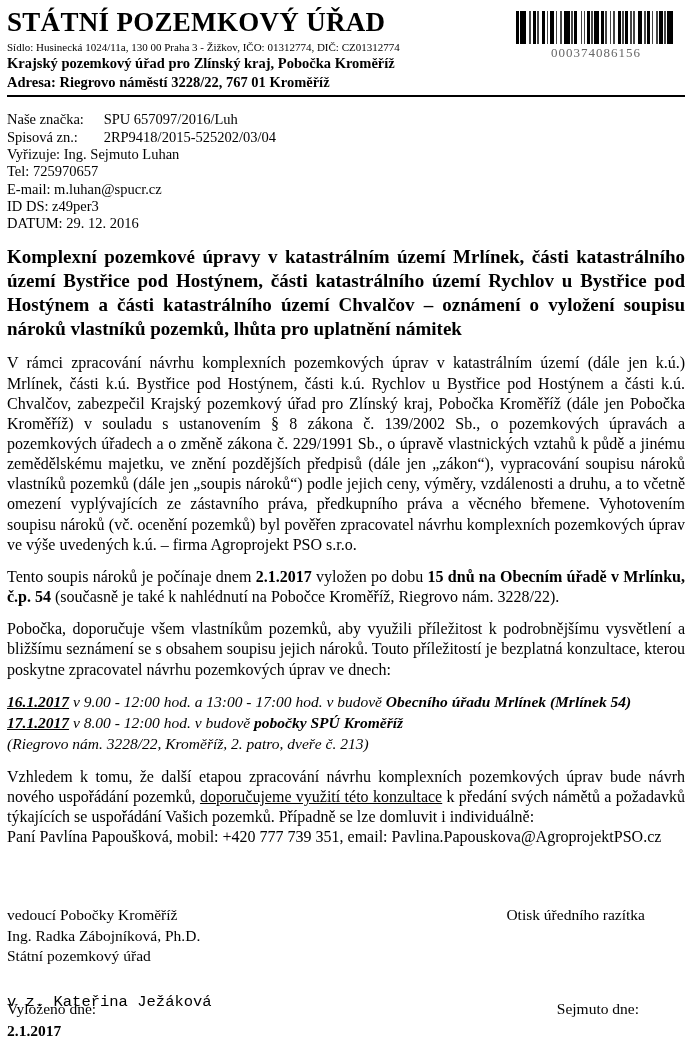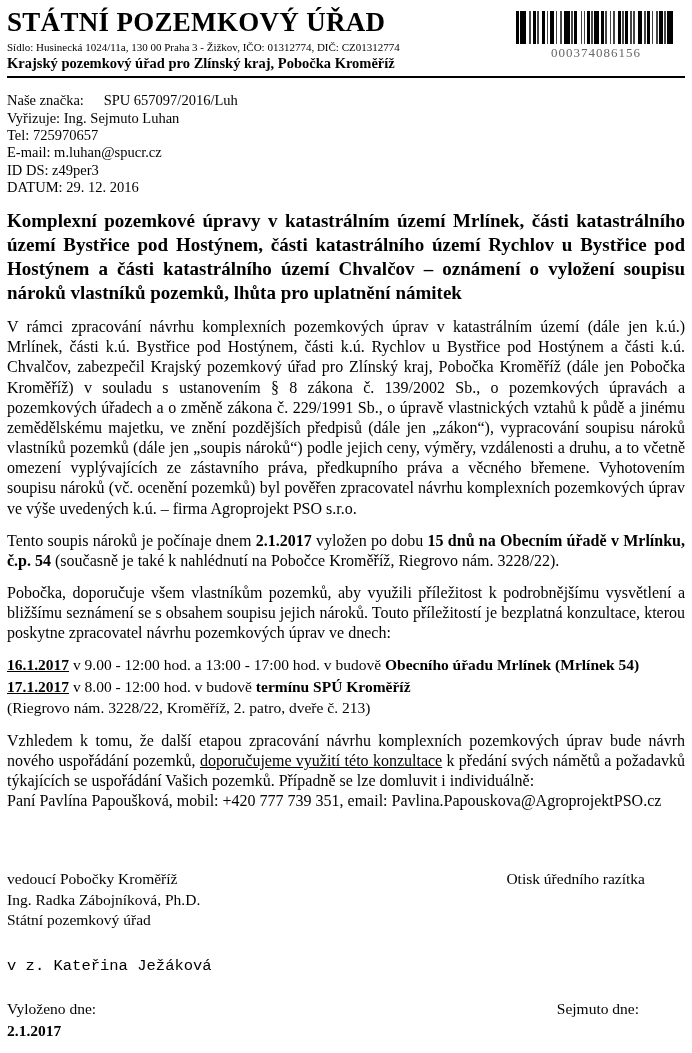--- a/index.html
+++ b/index.html
@@ -15,39 +15,40 @@
   .dept-line,.office-line{font-size:14.5px;font-weight:bold;line-height:1.3;}
   .barcode-box{width:178px;flex:0 0 auto;text-align:center;padding-top:3px;}
   .bars{display:flex;justify-content:center;align-items:stretch;height:33px;}
   .barcode-num{font-family:Liberation Serif, serif;font-size:13px;color:#666;letter-spacing:1px;margin-top:1px;}
   .rule{border:none;border-top:2px solid #000;margin:3px 0 0 0;}
   .ref-block{margin-top:14px;font-size:14.5px;line-height:1.2;}
   .ref-label{display:inline-block;width:93px;}
   .subject{font-size:19px;font-weight:bold;text-align:justify;line-height:1.27;margin-top:12px;}
   .para{font-size:16px;text-align:justify;line-height:1.26;margin-top:12px;}
   .para-bold{font-weight:bold;}
-  .dates-block{font-size:15.5px;line-height:1.38;margin-top:11px;}
+  .dates-block{font-size:15.5px;line-height:1.38;margin-top:11px;font-style:italic;}
   .sig-row{display:flex;justify-content:space-between;align-items:flex-start;margin-top:58px;font-size:15.5px;line-height:1.32;}
   .sig-right{padding-right:40px;}
   .deputy-line{margin-top:26px;font-size:15.5px;font-family:Liberation Mono, monospace;}
   .footer{position:absolute;left:7px;right:7px;bottom:13px;font-size:15.5px;}
   .footer-row{display:flex;justify-content:space-between;}
   .footer-right{padding-right:46px;}
   .posted-date{font-weight:bold;margin-top:4px;}
 </style>
 </head>
 <body>
 
 <div class="page">
 
   <div class="header">
     <div class="header-left">
       <h1 class="org-title">STÁTNÍ POZEMKOVÝ ÚŘAD</h1>
       <div class="seat-line">Sídlo: Husinecká 1024/11a, 130 00 Praha 3 - Žižkov, IČO: 01312774, DIČ: CZ01312774</div>
       <div class="dept-line">Krajský pozemkový úřad pro Zlínský kraj, Pobočka Kroměříž</div>
+      <div class="office-line">Adresa: Riegrovo náměstí 3228/22, 767 01 Kroměříž</div>
     </div>
     <div class="barcode-box">
       <div class="bars" id="barcode-bars">
           <div style="width: 3.1px; height: 100%; background: rgb(0, 0, 0);"></div>
           <div style="width: 1.55px; height: 100%; background: transparent;"></div>
           <div style="width: 6.2px; height: 100%; background: rgb(0, 0, 0);"></div>
           <div style="width: 3.1px; height: 100%; background: transparent;"></div>
           <div style="width: 1.55px; height: 100%; background: rgb(68, 68, 68);"></div>
           <div style="width: 1.55px; height: 100%; background: transparent;"></div>
           <div style="width: 3.1px; height: 100%; background: rgb(0, 0, 0);"></div>
@@ -119,39 +120,43 @@
     </div>
   </div>
 
   <hr class="rule">
 
   <div class="ref-block">
     <div class="ref-row">
       <span class="ref-label">Naše značka:</span>
       <span class="ref-value">SPU 657097/2016/Luh</span>
     </div>
+    <div class="ref-row">
+      <span class="ref-label">Spisová zn.:</span>
+      <span class="ref-value">2RP9418/2015-525202/03/04</span>
+    </div>
     <div class="ref-line">Vyřizuje: Ing. Sejmuto Luhan</div>
     <div class="ref-line">Tel: 725970657</div>
     <div class="ref-line">E-mail: m.luhan@spucr.cz</div>
     <div class="ref-line">ID DS: z49per3</div>
     <div class="ref-line">DATUM: 29. 12. 2016</div>
   </div>
 
   <div class="subject">Komplexní pozemkové úpravy v katastrálním území Mrlínek, části katastrálního území Bystřice pod Hostýnem, části katastrálního území Rychlov u Bystřice pod Hostýnem a části katastrálního území Chvalčov – oznámení o vyložení soupisu nároků vlastníků pozemků, lhůta pro uplatnění námitek</div>
 
   <div class="para">V rámci zpracování návrhu komplexních pozemkových úprav v katastrálním území (dále jen k.ú.) Mrlínek, části k.ú. Bystřice pod Hostýnem, části k.ú. Rychlov u Bystřice pod Hostýnem a části k.ú. Chvalčov, zabezpečil Krajský pozemkový úřad pro Zlínský kraj, Pobočka Kroměříž (dále jen Pobočka Kroměříž) v souladu s ustanovením § 8 zákona č. 139/2002 Sb., o pozemkových úpravách a pozemkových úřadech a o změně zákona č. 229/1991 Sb., o úpravě vlastnických vztahů k půdě a jinému zemědělskému majetku, ve znění pozdějších předpisů (dále jen „zákon“), vypracování soupisu nároků vlastníků pozemků (dále jen „soupis nároků“) podle jejich ceny, výměry, vzdálenosti a druhu, a to včetně omezení vyplývajících ze zástavního práva, předkupního práva a věcného břemene. Vyhotovením soupisu nároků (vč. ocenění pozemků) byl pověřen zpracovatel návrhu komplexních pozemkových úprav ve výše uvedených k.ú. – firma Agroprojekt PSO s.r.o.</div>
 
   <div class="para"><span>Tento soupis nároků je počínaje dnem </span><span style="font-weight: bold;">2.1.2017</span><span> vyložen po dobu </span><span style="font-weight: bold;">15 dnů na Obecním úřadě v Mrlínku, č.p. 54</span><span> (současně je také k nahlédnutí na Pobočce Kroměříž, Riegrovo nám. 3228/22).</span></div>
 
 
   <div class="para">Pobočka, doporučuje všem vlastníkům pozemků, aby využili příležitost k podrobnějšímu vysvětlení a bližšímu seznámení se s obsahem soupisu jejich nároků. Touto příležitostí je bezplatná konzultace, kterou poskytne zpracovatel návrhu pozemkových úprav ve dnech:</div>
 
   <div class="dates-block">
     <div><span style="font-weight: bold; text-decoration: underline;">16.1.2017</span><span> v 9.00 - 12:00 hod. a 13:00 - 17:00 hod. v budově </span><span style="font-weight: bold;">Obecního úřadu Mrlínek (Mrlínek 54)</span></div>
-    <div><span style="font-weight: bold; text-decoration: underline;">17.1.2017</span><span> v 8.00 - 12:00 hod. v budově </span><span style="font-weight: bold;">termínu SPÚ Kroměříž</span></div>
+    <div><span style="font-weight: bold; text-decoration: underline;">17.1.2017</span><span> v 8.00 - 12:00 hod. v budově </span><span style="font-weight: bold;">pobočky SPÚ Kroměříž</span></div>
     <div>(Riegrovo nám. 3228/22, Kroměříž, 2. patro, dveře č. 213)</div>
   </div>
 
   <div class="para"><span>Vzhledem k tomu, že další etapou zpracování návrhu komplexních pozemkových úprav bude návrh nového uspořádání pozemků, </span><span style="text-decoration: underline;">doporučujeme využití této konzultace</span><span> k předání svých námětů a požadavků týkajících se uspořádání Vašich pozemků. Případně se lze domluvit i individuálně:</span><br><span>Paní Pavlína Papoušková, mobil: +420 777 739 351, email: Pavlina.Papouskova@AgroprojektPSO.cz</span></div>
 
   <div class="sig-row">
     <div class="sig-left">
       <div>vedoucí Pobočky Kroměříž</div>
       <div>Ing. Radka Zábojníková, Ph.D.</div>
       <div>Státní pozemkový úřad</div>

